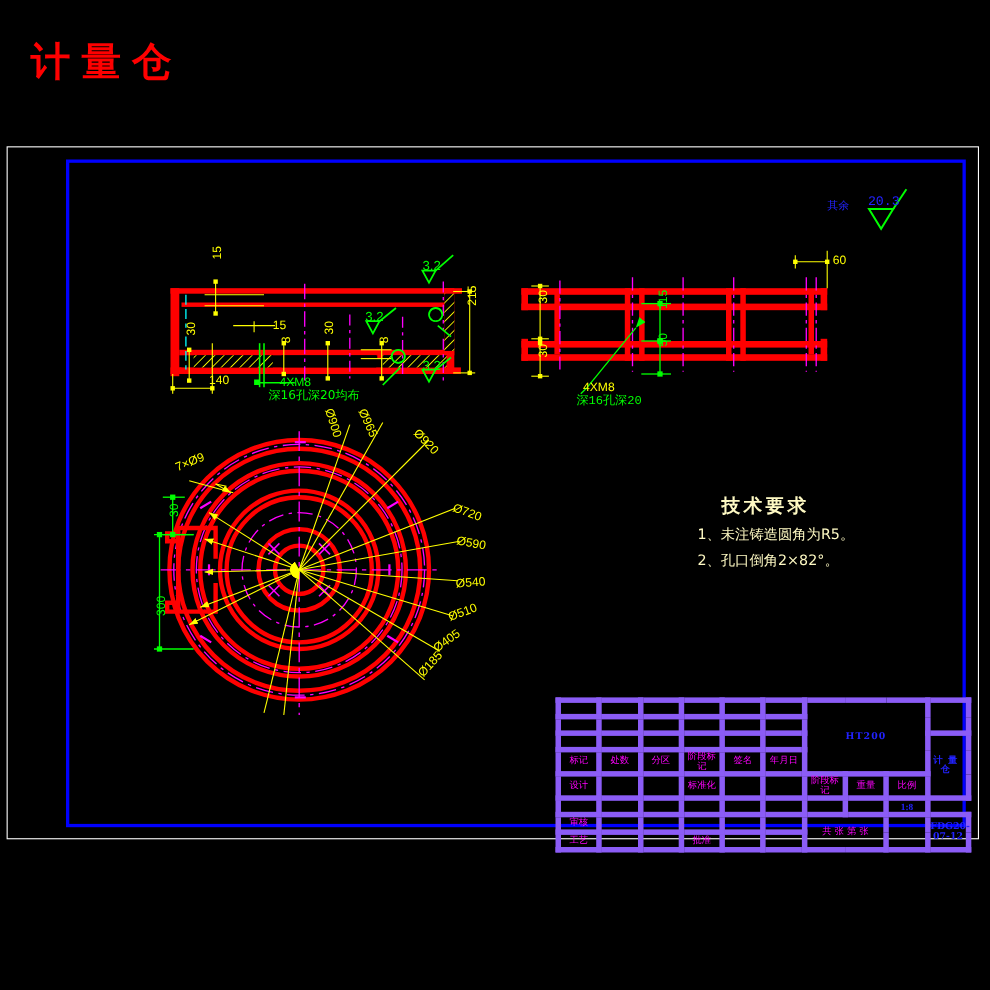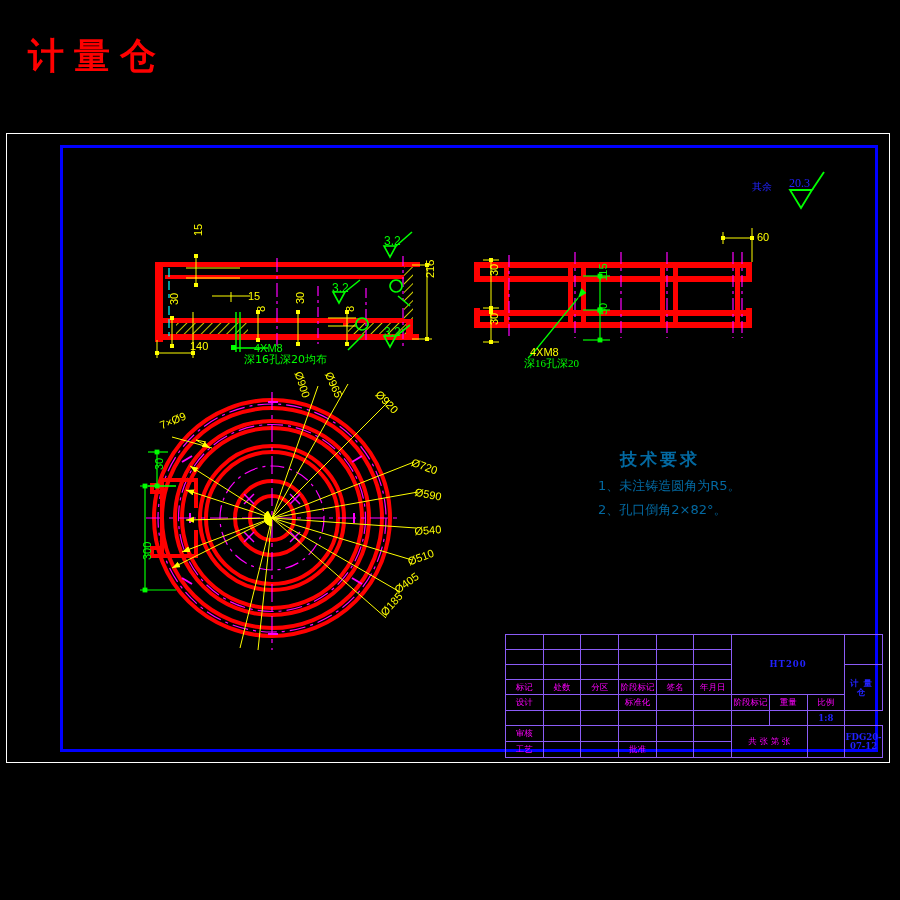--- a/index.html
+++ b/index.html
@@ -24,37 +24,37 @@
   #inner-frame{left:60px; top:145px; width:818px; height:607px; border:3px solid #0000ff; box-sizing:border-box;}
 
   
   .svglayer{left:0;top:0;width:900px;height:900px;pointer-events:none;}
 
   
   .dimtxt{color:#ffff00;font-family:"Liberation Sans",sans-serif;font-size:11px;white-space:nowrap;}
   .grntxt{color:#00ff00;font-family:"Liberation Sans",sans-serif;font-size:11px;white-space:nowrap;}
 
   
-  #tech-req{left:598px; top:448px; color:#0369a1;}
+  #tech-req{left:634px; top:448px; color:#fef9c3;}
   #tech-req .hd{font-size:17px;font-weight:700;letter-spacing:3px;margin-left:22px;font-family:"DejaVu Sans",sans-serif;}
   #tech-req .ln{font-size:13px;margin-top:6px;font-family:"DejaVu Sans",sans-serif;}
 
   
   #title-block{left:505px; top:634px; width:378px; height:119px;}
   #title-block table{border-collapse:collapse;width:378px;height:119px;table-layout:fixed;}
-  #title-block td{border:1px solid #8b5cf6;padding:0;text-align:center;vertical-align:middle;font-size:8.5px;line-height:1;}
+  #title-block td{border:5px solid #8b5cf6;padding:0;text-align:center;vertical-align:middle;font-size:8.5px;line-height:1;}
   .tb-mag{color:#ff00ff;font-family:"DejaVu Sans",sans-serif;font-weight:400;font-size:9px;}
   .tb-blue{color:#2222ff;font-family:"DejaVu Serif",serif;font-weight:700;}
   .tb-mat{font-size:17px;letter-spacing:1px;}
   .tb-name{font-size:16px;letter-spacing:5px;}
   .tb-code{font-size:16px;letter-spacing:0px;}
-  .tb-scale{font-size:10px;}
-
-  
-  .rough-label{color:#2222ff;font-family:Liberation Serif, serif;font-size:10px;white-space:nowrap;}
+  .tb-scale{font-size:10px;font-family:Liberation Serif, serif;}
+
+  
+  .rough-label{color:#2222ff;font-family:Liberation Mono, monospace;font-size:10px;white-space:nowrap;}
 </style>
 </head>
 <body>
 
 <div id="stage">
 
   <div class="abs" id="doc-title">计量仓</div>
 
   <div class="abs" id="outer-frame"></div>
   <div class="abs" id="inner-frame"></div>
@@ -320,21 +320,21 @@
 
   <div class="abs grntxt" style="left:254px;top:342px;font-size:11px;">4XM8</div>
   <div class="abs grntxt" style="left:244px;top:352px;font-size:11px;font-family:'DejaVu Sans',sans-serif;">深16孔深20均布</div>
 
   <div class="abs dimtxt" style="left:488px;top:276px;transform:rotate(-90deg);transform-origin:left top;">30</div>
   <div class="abs dimtxt" style="left:488px;top:325px;transform:rotate(-90deg);transform-origin:left top;">30</div>
   <div class="abs dimtxt" style="left:757px;top:231px;">60</div>
   <div class="abs grntxt" style="left:597px;top:281px;transform:rotate(-90deg);transform-origin:left top;">115</div>
   <div class="abs grntxt" style="left:597px;top:315px;transform:rotate(-90deg);transform-origin:left top;">50</div>
   <div class="abs dimtxt" style="left:530px;top:346px;">4XM8</div>
-  <div class="abs grntxt" style="left:524px;top:356px;font-family:Liberation Serif, serif;">深16孔深20</div>
+  <div class="abs grntxt" style="left:524px;top:356px;font-family:Liberation Mono, monospace;">深16孔深20</div>
 
   <div class="abs dimtxt" style="left:158px;top:420px;transform:rotate(-22deg);transform-origin:left top;">7×Ø9</div>
   <div class="abs grntxt" style="left:153px;top:470px;transform:rotate(-90deg);transform-origin:left top;">30</div>
   <div class="abs grntxt" style="left:141px;top:560px;transform:rotate(-90deg);transform-origin:left top;">300</div>
 
   <div class="abs dimtxt" style="left:304px;top:370px;transform:rotate(72deg);transform-origin:left top;">Ø900</div>
   <div class="abs dimtxt" style="left:334px;top:370px;transform:rotate(66deg);transform-origin:left top;">Ø965</div>
   <div class="abs dimtxt" style="left:382px;top:388px;transform:rotate(46deg);transform-origin:left top;">Ø920</div>
   <div class="abs dimtxt" style="left:414px;top:456px;transform:rotate(20deg);transform-origin:left top;">Ø720</div>
   <div class="abs dimtxt" style="left:416px;top:486px;transform:rotate(10deg);transform-origin:left top;">Ø590</div>

